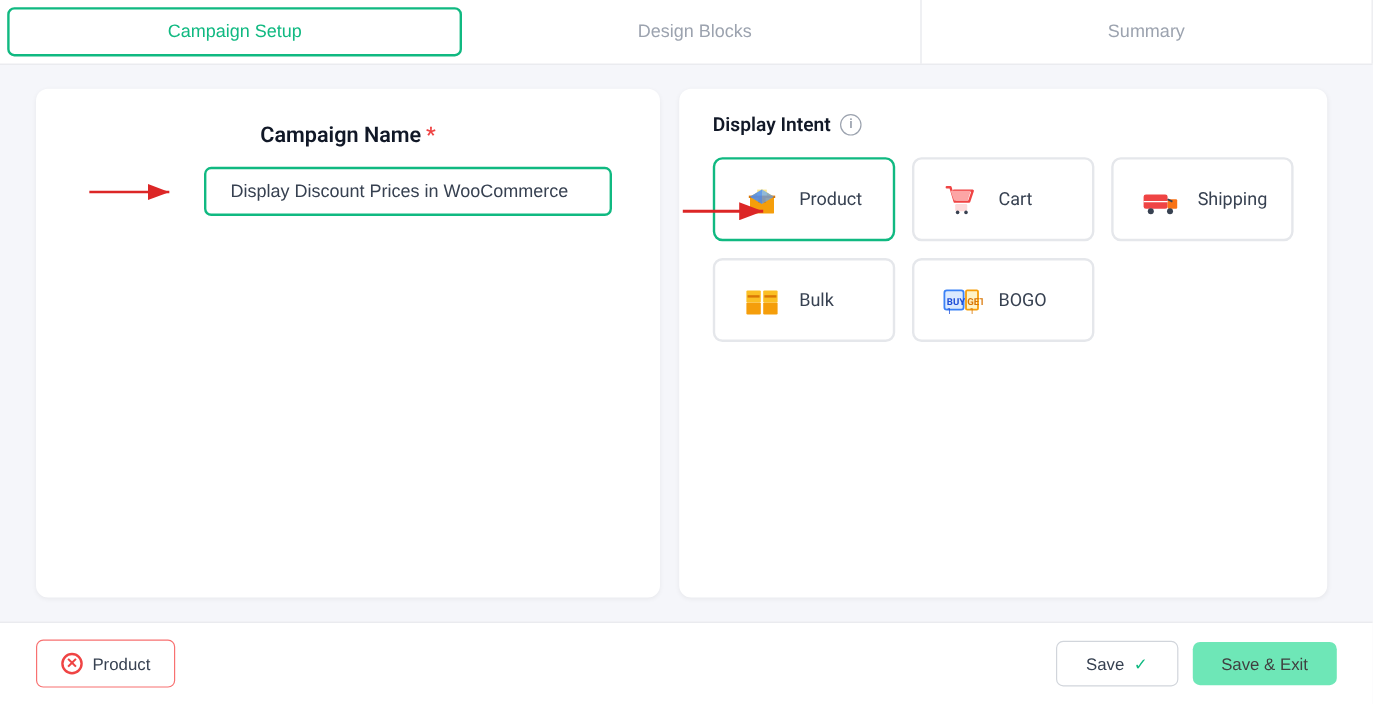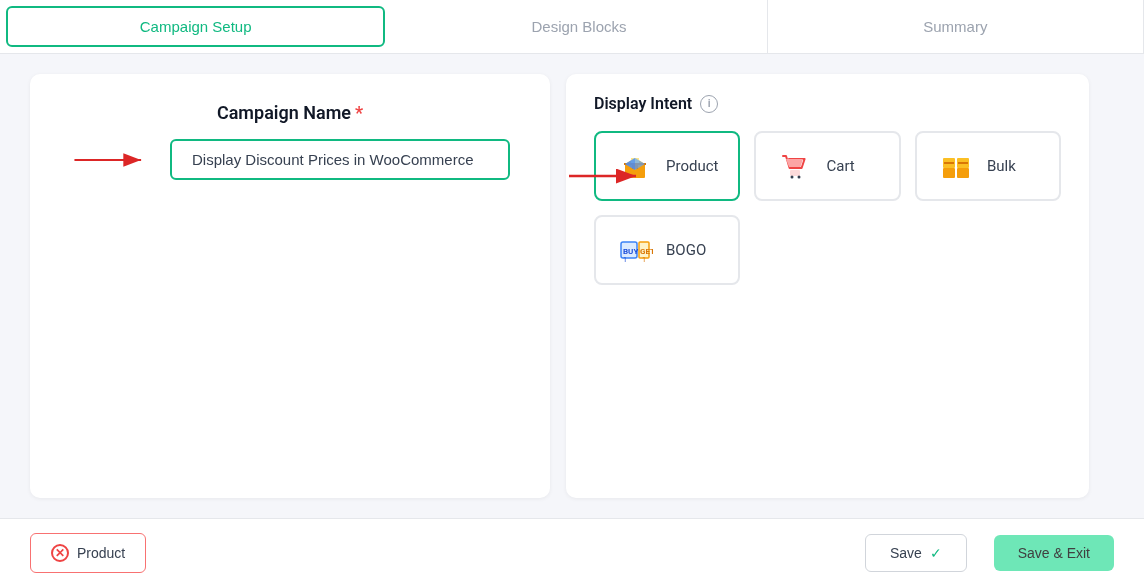--- a/index.html
+++ b/index.html
@@ -191,21 +191,21 @@
       display: flex;
       align-items: center;
       justify-content: center;
       color: #ef4444;
       font-size: 12px;
       font-weight: bold;
     }
 
     .right-buttons {
       display: flex;
-      gap: 27px;
+      gap: 12px;
       align-items: center;
     }
 
     .save-btn {
       display: flex;
       align-items: center;
       gap: 8px;
       padding: 10px 24px;
       border: 1.5px solid #d1d5db;
       border-radius: 6px;
@@ -303,20 +303,33 @@
               <path d="M6 8h3l3.6 12h12l3-9H12" stroke="#ef4444" stroke-width="2" stroke-linecap="round" stroke-linejoin="round" fill="none"></path>
               <rect x="13" y="22" width="10" height="6" rx="1" fill="#ef4444" opacity="0.2"></rect>
               <circle cx="15" cy="29" r="1.5" fill="#374151"></circle>
               <circle cx="22" cy="29" r="1.5" fill="#374151"></circle>
               <path d="M9 11h17l-2.5 8H12z" fill="#fca5a5"></path>
             </svg>
           </div>
           <span>Cart</span>
         </div>
 
+        <div class="intent-option">
+          <div class="intent-icon">
+            <svg width="36" height="36" viewBox="0 0 36 36" fill="none" xmlns="http://www.w3.org/2000/svg">
+              <rect x="4" y="14" width="20" height="12" rx="2" fill="#ef4444"></rect>
+              <rect x="24" y="18" width="8" height="8" rx="1" fill="#f97316"></rect>
+              <circle cx="10" cy="28" r="2.5" fill="#374151"></circle>
+              <circle cx="26" cy="28" r="2.5" fill="#374151"></circle>
+              <path d="M4 20h20" stroke="#fff" stroke-width="1"></path>
+              <path d="M24 18l4 2" stroke="#374151" stroke-width="1.5"></path>
+            </svg>
+          </div>
+          <span>Shipping</span>
+        </div>
 
         <div class="intent-option">
           <div class="intent-icon">
             <svg width="36" height="36" viewBox="0 0 36 36" fill="none" xmlns="http://www.w3.org/2000/svg">
               <rect x="5" y="20" width="12" height="10" rx="1" fill="#f59e0b"></rect>
               <rect x="19" y="20" width="12" height="10" rx="1" fill="#f59e0b"></rect>
               <rect x="5" y="10" width="12" height="10" rx="1" fill="#fbbf24"></rect>
               <rect x="19" y="10" width="12" height="10" rx="1" fill="#fbbf24"></rect>
               <rect x="6" y="14" width="10" height="2" fill="#d97706"></rect>
               <rect x="20" y="14" width="10" height="2" fill="#d97706"></rect>

